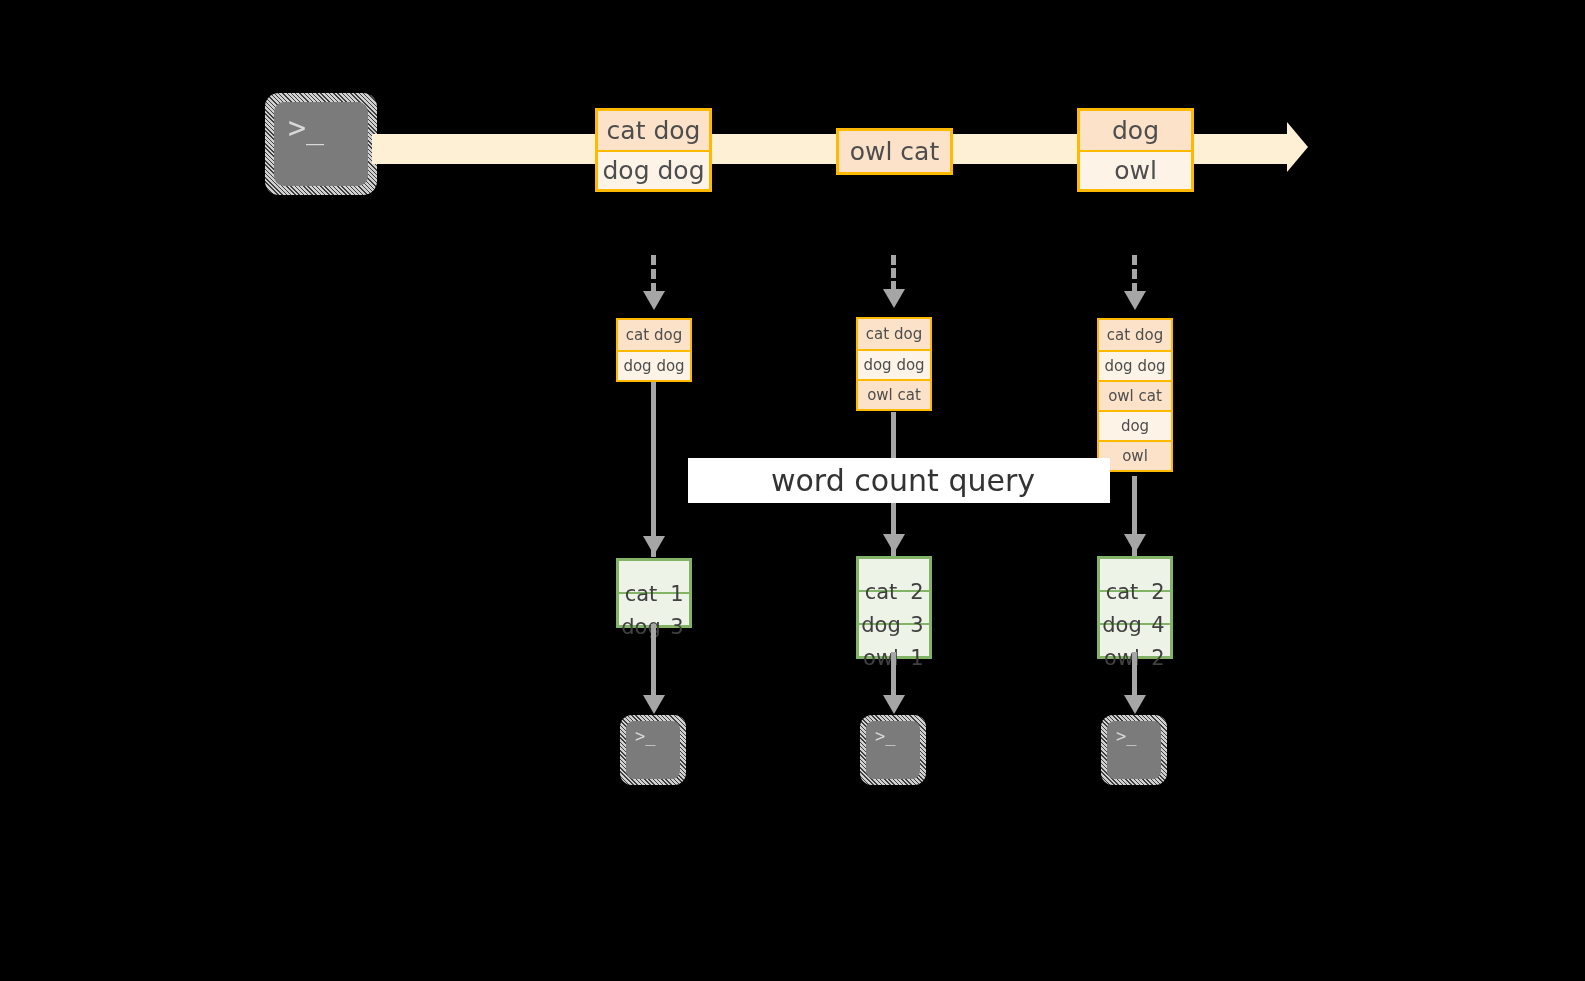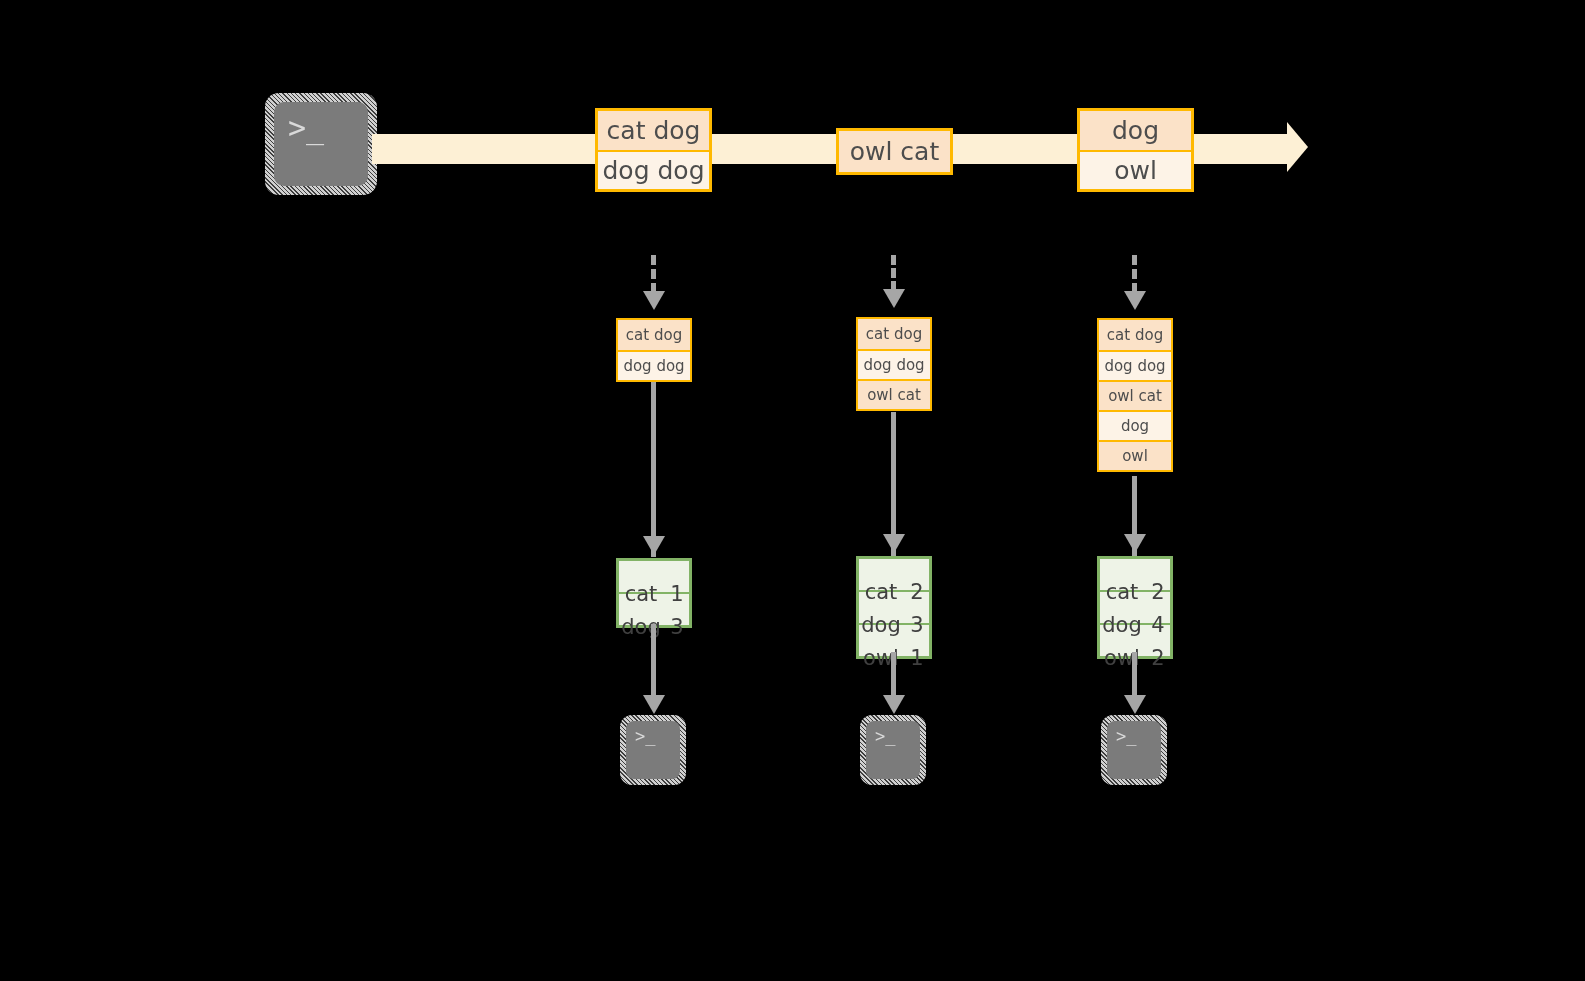--- a/index.html
+++ b/index.html
@@ -312,14 +312,17 @@
 
   <div class="solid-line" style="left:1132px; top:652px; height:44px;"></div>
   <div class="arrow-head-down" style="left:1124px; top:695px;"></div>
 
   <div class="terminal small" style="left:1101px; top:715px;">
     <div class="screen">
       <span class="prompt">&gt;_</span>
     </div>
   </div>
 
+  <div class="banner">
+    <span class="label">word count query</span>
+  </div>
 
 </div>
 
 </body></html>

